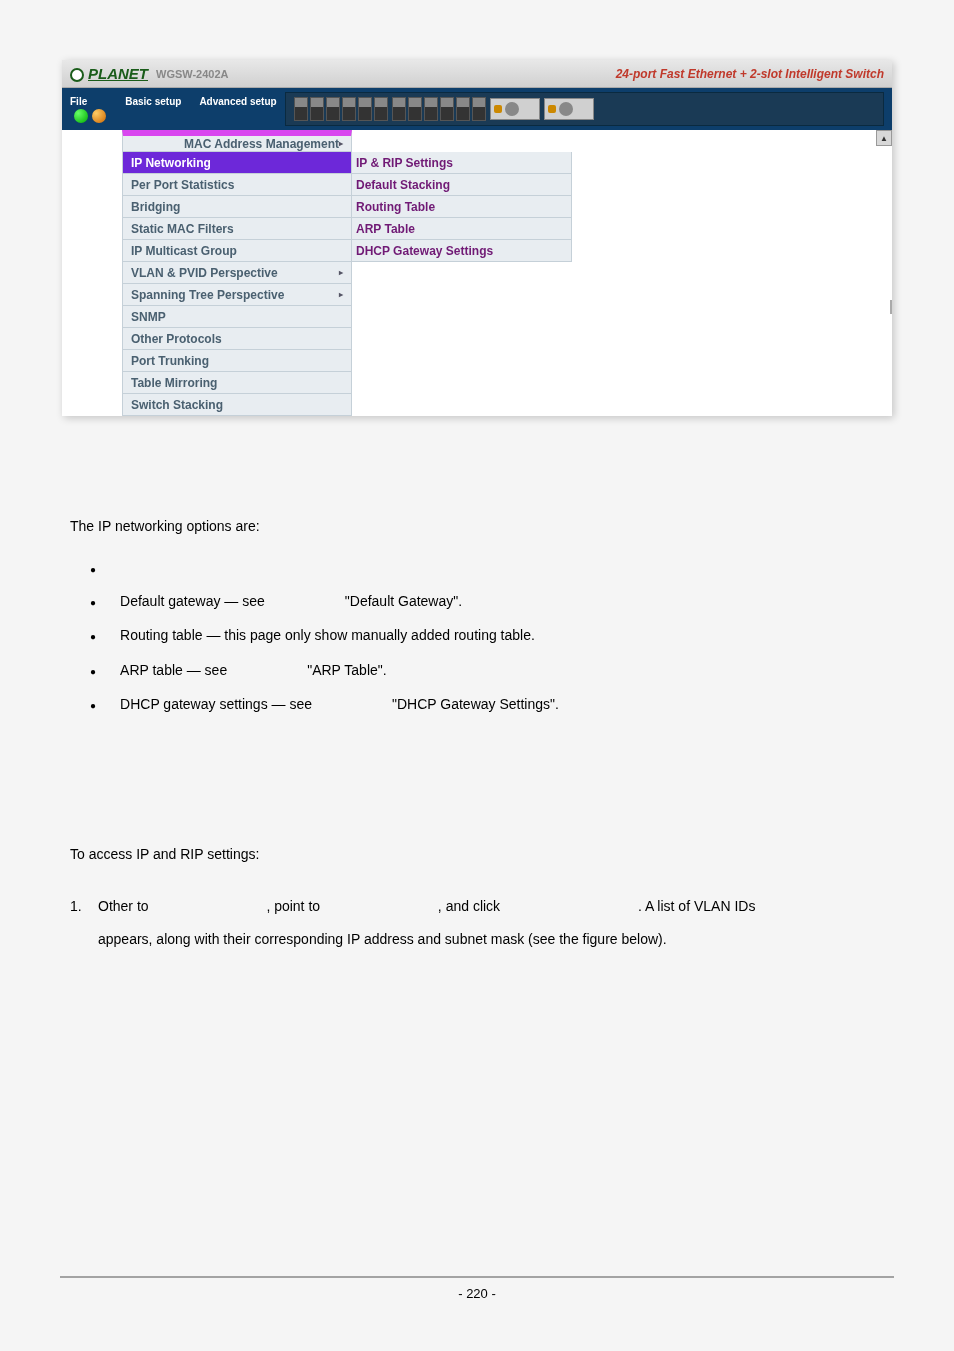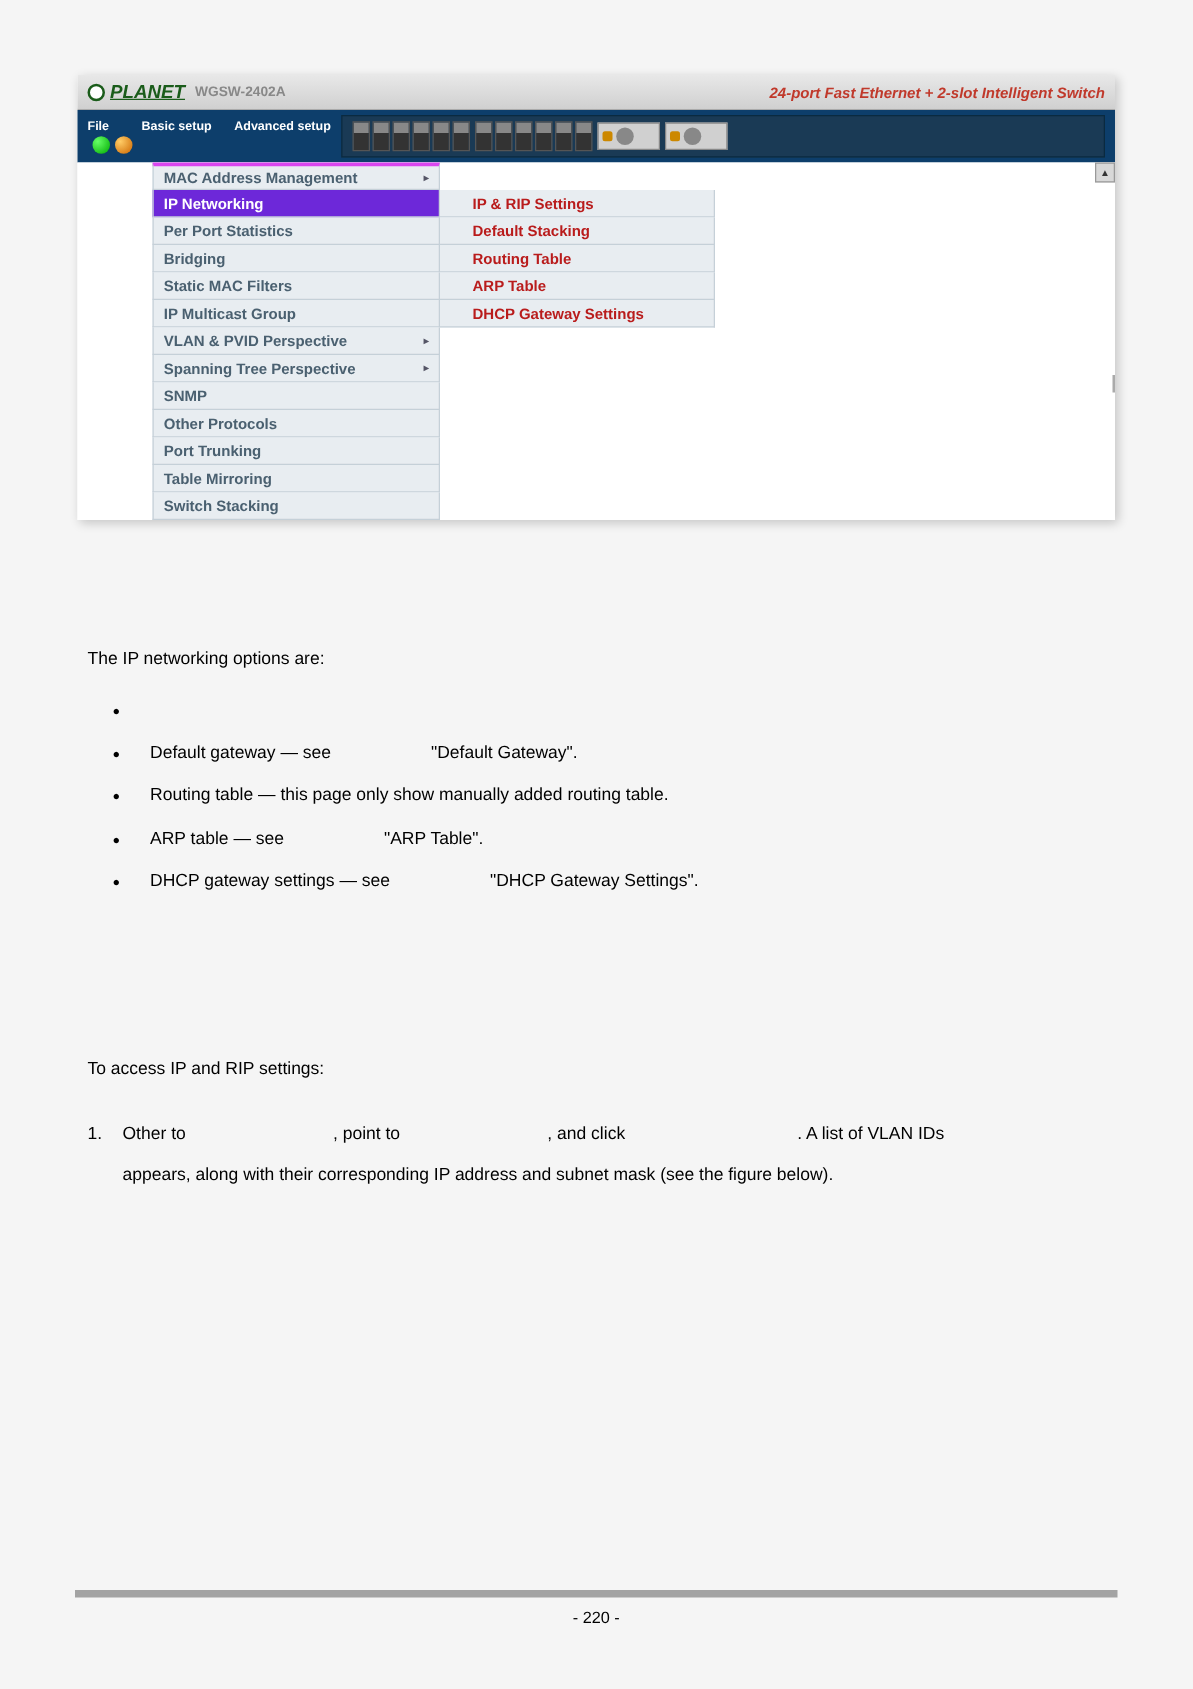--- a/index.html
+++ b/index.html
@@ -73,21 +73,21 @@
       padding-left: 8px;
     }
     .topbar-left {
       display: flex;
       align-items: center;
     }
     .file-menu {
       color: #fff;
       font-size: 10px;
       font-weight: bold;
-      margin-right: 16px;
+      margin-right: 28px;
     }
     .setup-menu {
       color: #fff;
       font-size: 10px;
       font-weight: bold;
       margin-right: 8px;
     }
     .led {
       width: 14px;
       height: 14px;
@@ -163,39 +163,40 @@
       padding: 3px 8px;
       font-size: 12px;
       font-weight: bold;
       color: #4a6070;
       display: flex;
       align-items: center;
       justify-content: space-between;
       height: 22px;
     }
     .menu-item:first-child {
-      border-top: 3px solid #d946ef;
+      border-top: 6px solid #d946ef;
+      justify-content: flex-end;
     }
     .menu-item.highlighted {
       background: #6d28d9;
       color: #fff;
     }
     .menu-tri {
       font-size: 8px;
       color: #556;
     }
     .submenu-item {
       border: 1px solid #c5d0d8;
       border-top: none;
       border-left: none;
       background: #e8edf1;
-      padding: 3px 26px;
+      padding: 3px 4px;
       font-size: 12px;
       font-weight: bold;
-      color: #b91c1c;
+      color: #701a75;
       height: 22px;
       display: flex;
       align-items: center;
     }
     .submenu-item:first-child {
       border-top: 1px solid #c5d0d8;
     }
     .scroll-arrow {
       position: absolute;
       right: 0;
@@ -256,21 +257,21 @@
     }
     .num-text {
       flex: 1;
     }
     
     .page-footer {
       position: absolute;
       bottom: 50px;
       left: 60px;
       right: 60px;
-      border-top: 6px solid #a3a3a3;
+      border-top: 2px solid #a3a3a3;
       text-align: center;
       padding-top: 8px;
       font-size: 13px;
     }
   </style>
 </head>
 <body>
 
 <div class="app-screenshot">
   <div class="app-header">

